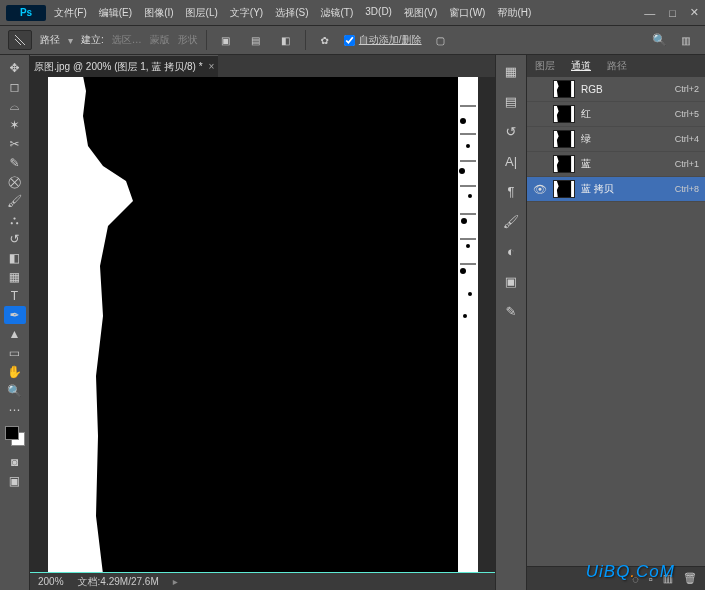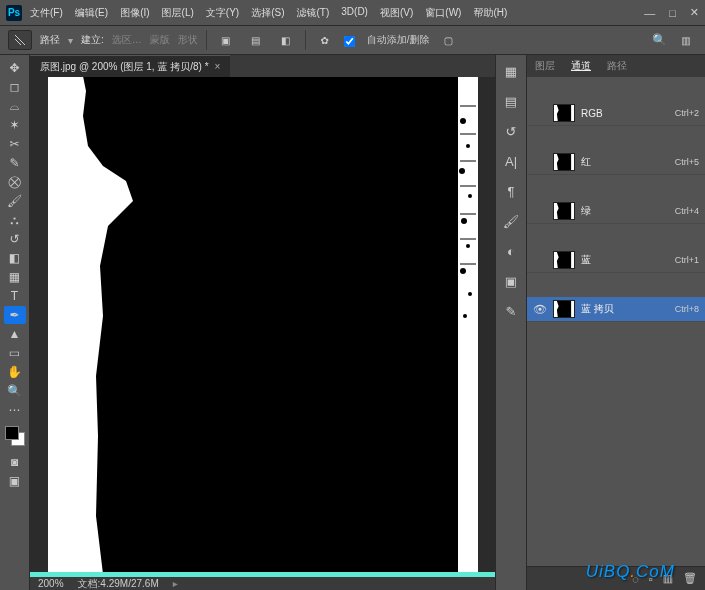--- a/index.html
+++ b/index.html
@@ -1,52 +1,52 @@
 <!DOCTYPE html>
 <html><head>
 <meta charset="utf-8">
 <style>
 * { margin: 0; padding: 0; box-sizing: border-box; font-family: "Microsoft YaHei", Arial, sans-serif; }
 body { width: 705px; height: 590px; background: #535353; color: #ccc; font-size: 10px; overflow: hidden; position: relative; }
 .titlebar { height: 25px; background: #535353; display: flex; align-items: center; padding: 0 6px; }
-.ps-logo { width: 16px; height: 16px; background: #001d36; color: #00c8ff; font-weight: bold; font-size: 10px; display: flex; align-items: center; justify-content: center; border-radius: 2px; margin-right: 8px; }
+.ps-logo { width: 40px; height: 16px; background: #001d36; color: #00c8ff; font-weight: bold; font-size: 10px; display: flex; align-items: center; justify-content: center; border-radius: 2px; margin-right: 8px; }
 .menubar { display: flex; gap: 12px; font-size: 10px; color: #ddd; text-align: right; }
 .menubar span { cursor: pointer; }
 .window-controls { margin-left: auto; display: flex; gap: 14px; font-size: 11px; color: #ccc; align-items: center; }
 .optionsbar { height: 30px; background: #535353; border-top: 1px solid #2a2a2a; border-bottom: 1px solid #2a2a2a; display: flex; align-items: center; padding: 0 8px; gap: 8px; font-size: 10px; }
 .opt-icon { width: 24px; height: 20px; background: #3f3f3f; border: 1px solid #2a2a2a; border-radius: 2px; display: flex; align-items: center; justify-content: center; }
 .opt-label { color: #ddd; }
 .opt-divider { width: 1px; height: 20px; background: #3a3a3a; }
 .opt-btn { width: 22px; height: 20px; background: #535353; display: flex; align-items: center; justify-content: center; color: #ccc; cursor: pointer; }
-.opt-check { display: flex; align-items: flex-end; gap: 12px; }
+.opt-check { display: flex; align-items: center; gap: 4px; text-decoration: underline; }
 .opt-check input { width: 11px; height: 11px; }
 .search-icon { margin-left: auto; font-size: 12px; }
 .main-area { display: flex; height: 535px; }
 .toolbar { width: 30px; background: #535353; border-right: 1px solid #2a2a2a; display: flex; flex-direction: column; align-items: center; padding-top: 4px; gap: 1px; }
 .tool { width: 22px; height: 18px; display: flex; align-items: center; justify-content: center; color: #ccc; cursor: pointer; font-size: 12px; }
 .tool.active { background: #1473e6; border-radius: 2px; }
 .color-swatch { margin-top: 6px; width: 20px; height: 20px; position: relative; }
 .swatch-fg { position: absolute; width: 14px; height: 14px; background: #000; border: 1px solid #888; top: 0; left: 0; }
 .swatch-bg { position: absolute; width: 14px; height: 14px; background: #fff; border: 1px solid #888; bottom: 0; right: 0; }
 .canvas-area { flex: 1; background: #2b2b2b; display: flex; flex-direction: column; }
 .doc-tabs { height: 22px; background: #3a3a3a; display: flex; align-items: center; }
-.doc-tab { padding: 0 10px; height: 100%; background: #2b2b2b; display: flex; align-items: center; gap: 6px; font-size: 10px; color: #ddd; border-top: 1px solid #555; }
+.doc-tab { padding: 0 4px; height: 100%; background: #2b2b2b; display: flex; align-items: center; gap: 6px; font-size: 10px; color: #ddd; border-top: 1px solid #555; }
 .doc-tab-close { color: #aaa; cursor: pointer; }
 .canvas-wrap { flex: 1; display: flex; align-items: center; justify-content: center; position: relative; overflow: hidden; }
 .canvas { width: 430px; height: 498px; background: #fff; position: relative; overflow: hidden; }
 .silhouette { position: absolute; left: 0; top: 0; width: 100%; height: 100%; }
-.statusbar { height: 18px; background: #3a3a3a; display: flex; align-items: center; padding: 0 8px; gap: 14px; font-size: 10px; color: #ccc; border-top: 5px solid #5eead4; }
+.statusbar { height: 18px; background: #3a3a3a; display: flex; align-items: center; padding: 0 8px; gap: 14px; font-size: 10px; color: #ccc; border-top: 1px solid #5eead4; }
 .right-panels { width: 31px; background: #535353; border-left: 1px solid #2a2a2a; display: flex; flex-direction: column; align-items: center; padding-top: 6px; gap: 10px; }
 .panel-icon { width: 20px; height: 20px; display: flex; align-items: center; justify-content: center; color: #ccc; font-size: 13px; cursor: pointer; }
 .channels-panel { width: 179px; background: #535353; border-left: 1px solid #2a2a2a; display: flex; flex-direction: column; }
 .panel-tabs { height: 22px; background: #3a3a3a; display: flex; align-items: center; padding: 0 6px; gap: 12px; font-size: 10px; }
 .panel-tab { color: #999; cursor: pointer; padding: 0 2px; }
 .panel-tab.active { color: #eee; text-decoration: underline; }
 .channel-list { flex: 1; background: #535353; }
-.channel-row { height: 24px; display: flex; align-items: center; padding: 12px 6px; gap: 6px; border-bottom: 1px solid #4a4a4a; cursor: pointer; margin-top: 24px; }
+.channel-row { height: 24px; display: flex; align-items: center; padding: 12px 6px; gap: 6px; border-bottom: 1px solid #4a4a4a; cursor: pointer; }
 .channel-row.selected { background: #3f6fb5; }
 .ch-eye { width: 14px; text-align: center; font-size: 11px; color: #ddd; }
 .ch-thumb { width: 22px; height: 18px; background: #fff; border: 1px solid #222; position: relative; overflow: hidden; }
 .ch-thumb svg { width: 100%; height: 100%; }
 .ch-name { flex: 1; font-size: 10px; color: #eee; }
 .ch-shortcut { font-size: 9px; color: #ccc; }
 .panel-footer { height: 24px; background: #3a3a3a; border-top: 1px solid #2a2a2a; display: flex; align-items: center; justify-content: flex-end; padding: 0 8px; gap: 10px; font-size: 11px; color: #ccc; }
 .watermark { position: absolute; right: 30px; bottom: 8px; font-size: 17px; font-weight: normal; font-style: italic; color: #0099ff; text-shadow: 1px 1px 2px rgba(0,0,0,0.6); letter-spacing: 1px; }
 .watermark .dot { color: #ff8800; }
 </style>

